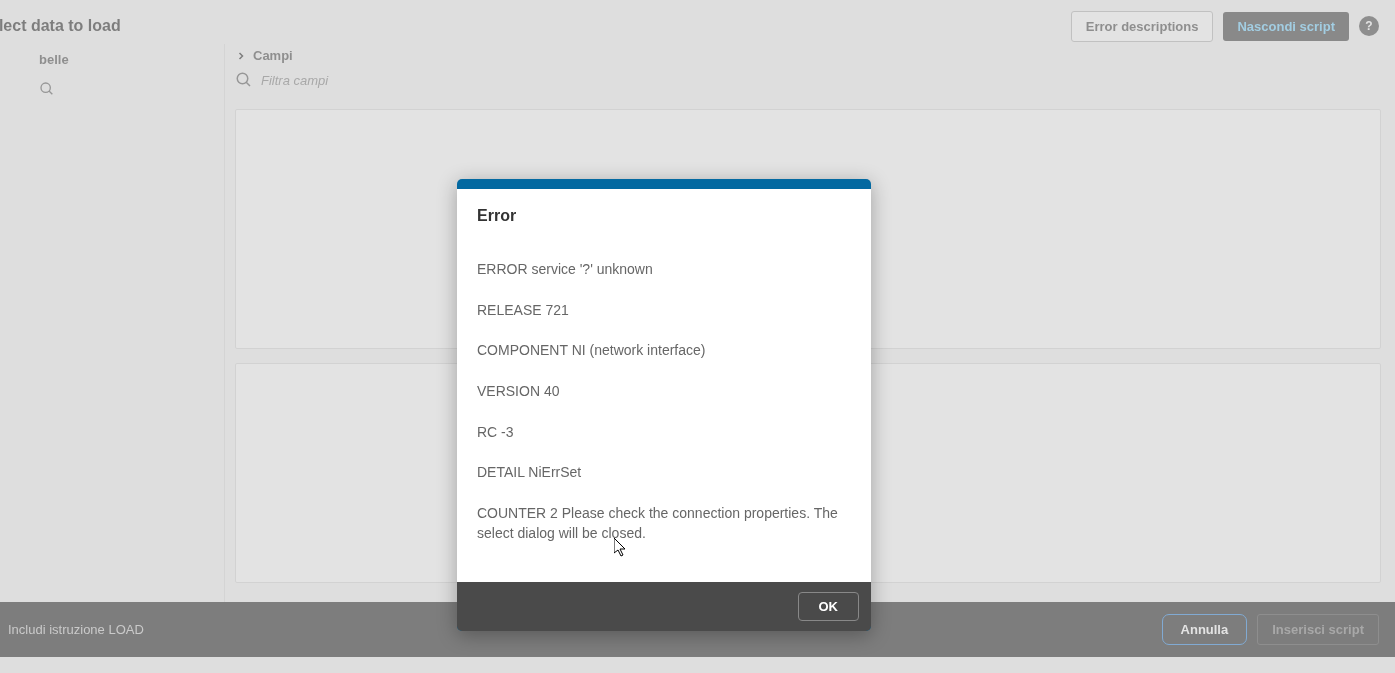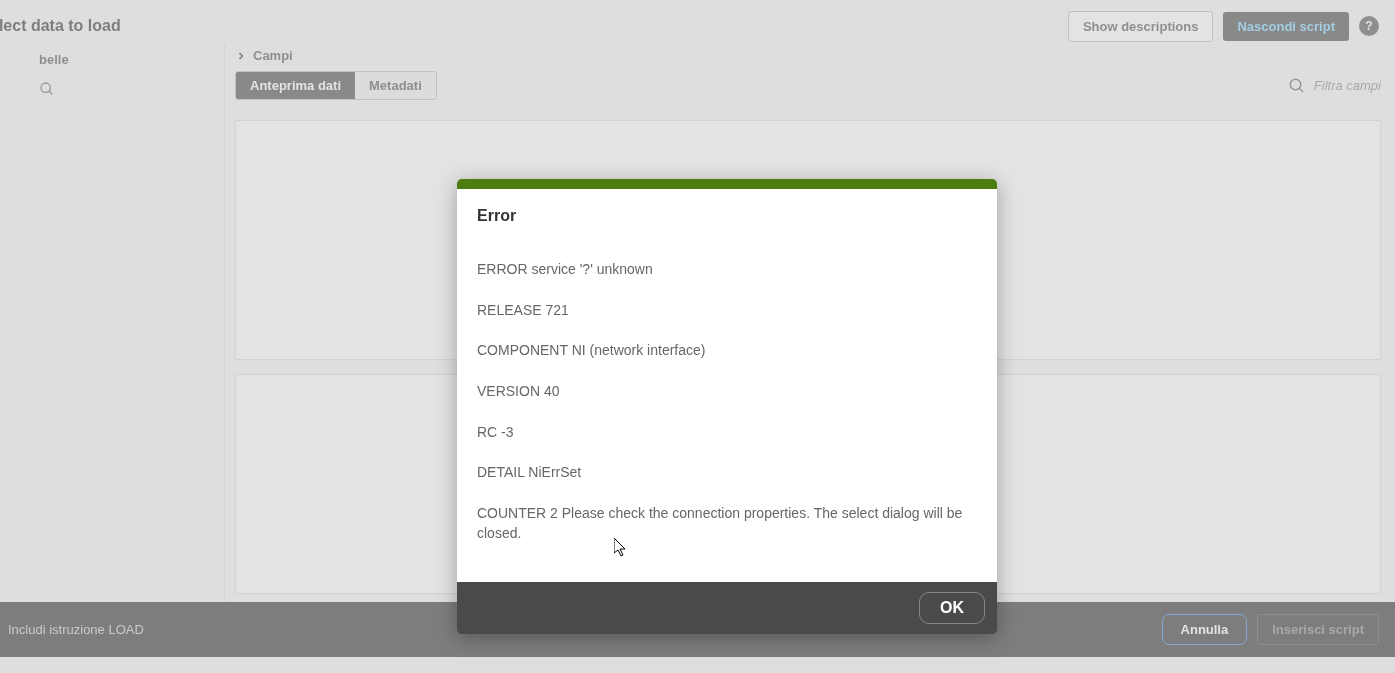--- a/index.html
+++ b/index.html
@@ -184,22 +184,22 @@
   padding: 7px 14px;
   font-size: 13px;
   font-weight: 600;
   border-radius: 3px;
   cursor: pointer;
 }
 .dialog {
   position: absolute;
   left: 457px;
   top: 179px;
-  width: 540px;
-  background: #4d7c0f;
+  width: 414px;
+  background: #0369a1;
   border-radius: 5px;
   box-shadow: 0 4px 20px rgba(0,0,0,0.3);
   z-index: 100;
   padding-top: 10px;
   overflow: hidden;
 }
 .dialog-body {
   background: #fff;
   padding: 18px 20px 18px 20px;
 }
@@ -219,41 +219,41 @@
   background: #4a4a4a;
   padding: 10px 12px;
   display: flex;
   justify-content: flex-end;
 }
 .btn-ok {
   border: 1px solid #888;
   background: transparent;
   color: #fff;
   padding: 6px 20px;
-  font-size: 16px;
+  font-size: 13px;
   font-weight: 700;
-  border-radius: 10px;
+  border-radius: 4px;
   cursor: pointer;
 }
 .cursor {
   position: absolute;
   left: 614px;
   top: 538px;
   z-index: 200;
   width: 16px; height: 20px;
 }
 svg { display: block; }
 </style>
 </head>
 <body>
 
 <div class="topbar">
   <div class="title">elect data to load</div>
   <div class="top-right">
-    <button class="btn-outline">Show descriptions</button>
+    <button class="btn-outline">Error descriptions</button>
     <button class="btn-dark">Nascondi script</button>
     <div class="help-icon">?</div>
   </div>
 </div>
 
 <div class="columns">
   <div class="left-pane">
     <div class="pane-header">
       <span>belle</span>
     </div>
@@ -268,24 +268,20 @@
   <div class="right-pane">
     <div class="pane-header">
       <span class="chevron">
         <svg width="12" height="12" viewBox="0 0 24 24" fill="none" stroke="#333" stroke-width="3">
             <polyline points="9 6 15 12 9 18"></polyline>
           </svg>
       </span>
       <span>Campi</span>
     </div>
     <div class="tabs-row">
-      <div class="tabs">
-        <div class="tab active">Anteprima dati</div>
-        <div class="tab inactive">Metadati</div>
-      </div>
       <div class="filter-box">
         <svg width="18" height="18" viewBox="0 0 24 24" fill="none" stroke="#666" stroke-width="2">
             <circle cx="10" cy="10" r="7"></circle>
             <line x1="20" y1="20" x2="15" y2="15"></line>
           </svg>
         <span>Filtra campi</span>
       </div>
     </div>
     <div class="content-boxes">
       <div class="empty-box box1"></div>

